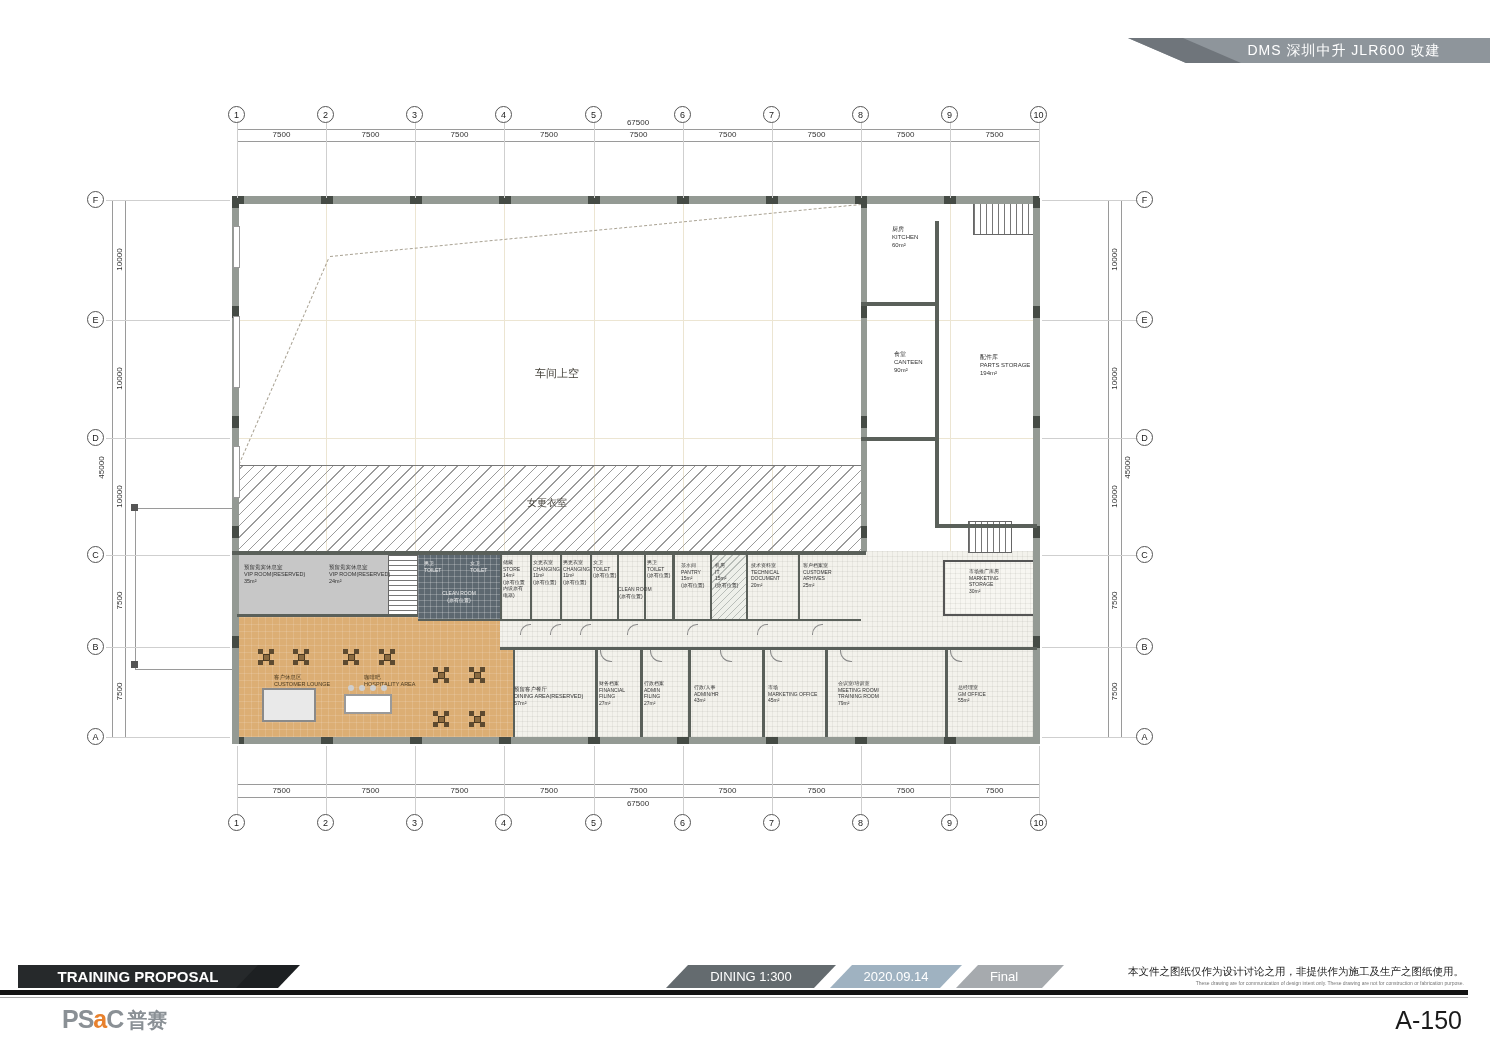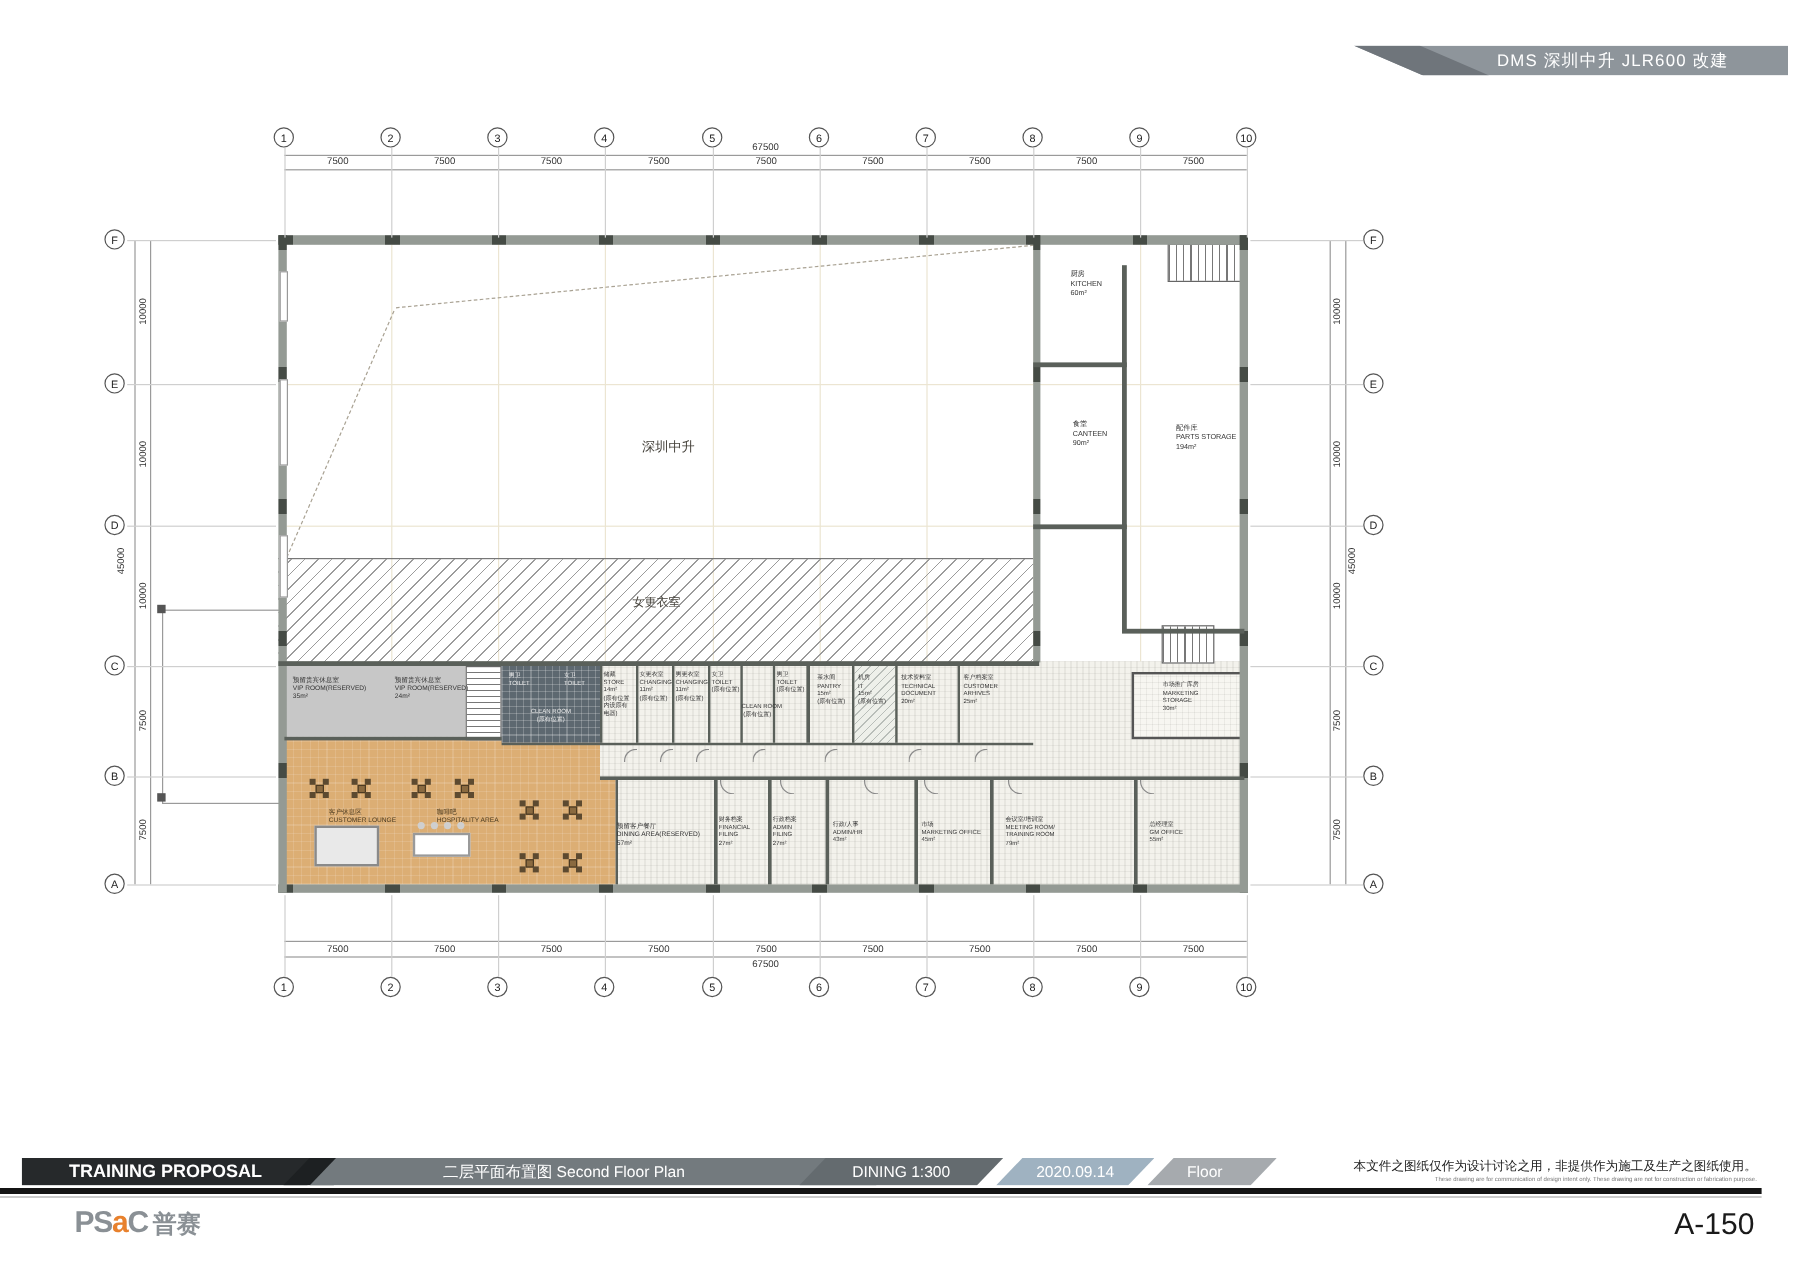--- a/index.html
+++ b/index.html
@@ -123,21 +123,21 @@
     <div class="wall" style="left:281px;top:454px;width:2px;height:87px"></div>
     <div class="wall" style="left:363px;top:454px;width:3px;height:87px"></div>
     <div class="wall" style="left:408px;top:454px;width:3px;height:87px"></div>
     <div class="wall" style="left:456px;top:454px;width:3px;height:87px"></div>
     <div class="wall" style="left:530px;top:454px;width:3px;height:87px"></div>
     <div class="wall" style="left:593px;top:454px;width:3px;height:87px"></div>
     <div class="wall" style="left:713px;top:454px;width:3px;height:87px"></div>
 
     <div id="plan-gen">
         <div class="rl" style="left: 245px; top: 170px; width: 160px; font-size: 11px; color: rgb(68, 65, 58); text-align: center;">
-          <div>深圳中升</div>
+          <div>车间上空</div>
         </div>
         <div class="rl" style="left: 235px; top: 300px; width: 160px; font-size: 10px; color: rgb(68, 65, 58); text-align: center;">
           <div>女更衣室</div>
         </div>
         <div class="rl" style="left: 660px; top: 30px; width: 70px; font-size: 6px; color: rgb(51, 51, 51); text-align: left;">
           <div>厨房</div>
           <div>KITCHEN</div>
           <div>60m²</div>
         </div>
         <div class="rl" style="left: 662px; top: 155px; width: 70px; font-size: 6px; color: rgb(51, 51, 51); text-align: left;">
@@ -406,31 +406,28 @@
       <div class="dim" style="left: 1094px; top: 687px; width: 40px; transform: rotate(-90deg);">7500</div>
       <div class="dim" style="left: 81px; top: 463px; width: 40px; transform: rotate(-90deg);">45000</div>
       <div class="dim" style="left: 1107px; top: 463px; width: 40px; transform: rotate(-90deg);">45000</div>
     </div>
 
   <div class="abs" style="left:0;top:963px;width:1500px;height:30px">
     <div class="seg" style="left:18px;width:240px;background:#26292b;clip-path:polygon(0 0,100% 0,calc(100% - 22px) 100%,0 100%);font-weight:bold;font-size:15px;padding-right:20px">
         <span>TRAINING PROPOSAL</span>
       </div>
     <div class="seg" style="left:236px;width:64px;background:#1d2022;clip-path:polygon(22px 0,100% 0,calc(100% - 22px) 100%,0 100%)"></div>
-    <div class="seg" style="left:258px;width:424px;background:#737a7e;clip-path:polygon(22px 0,100% 0,calc(100% - 22px) 100%,0 100%);font-size:13px;padding-right:70px">
-        <span>二层平面布置图 Second Floor Plan</span>
-      </div>
     <div class="seg" style="left:666px;width:170px;background:#646b6f;clip-path:polygon(22px 0,100% 0,calc(100% - 22px) 100%,0 100%);font-size:13px">
         <span>DINING  1:300</span>
       </div>
     <div class="seg" style="left:830px;width:132px;background:#9fb2c1;clip-path:polygon(22px 0,100% 0,calc(100% - 22px) 100%,0 100%);font-size:13px">
         <span>2020.09.14</span>
       </div>
     <div class="seg" style="left:956px;width:96px;background:#a6aaae;clip-path:polygon(22px 0,100% 0,calc(100% - 22px) 100%,0 100%);font-size:13px;padding-right:12px">
-        <span>Floor</span>
+        <span>Final</span>
       </div>
   </div>
   <div class="abs" style="left:1060px;top:965px;width:404px;text-align:right;font-size:10.5px;color:#222">本文件之图纸仅作为设计讨论之用，非提供作为施工及生产之图纸使用。</div>
   <div class="abs" style="left:1060px;top:980px;width:404px;text-align:right;font-size:5px;color:#777">These drawing are for communication of design intent only. These drawing are not for construction or fabrication purpose.</div>
   <div class="abs" style="left:0;top:990px;width:1468px;height:5px;background:#141414"></div>
   <div class="abs" style="left:0;top:997px;width:1468px;height:1px;background:#aaa"></div>
 
   <div class="abs" style="left:62px;top:1004px;height:30px;display:flex;align-items:flex-end">
     <span style="font-size:25px;font-weight:bold;color:#8a9095;letter-spacing:-1px">PS</span>
       <span style="font-size:25px;font-weight:bold;color:#e8812d;letter-spacing:-1px">a</span>

